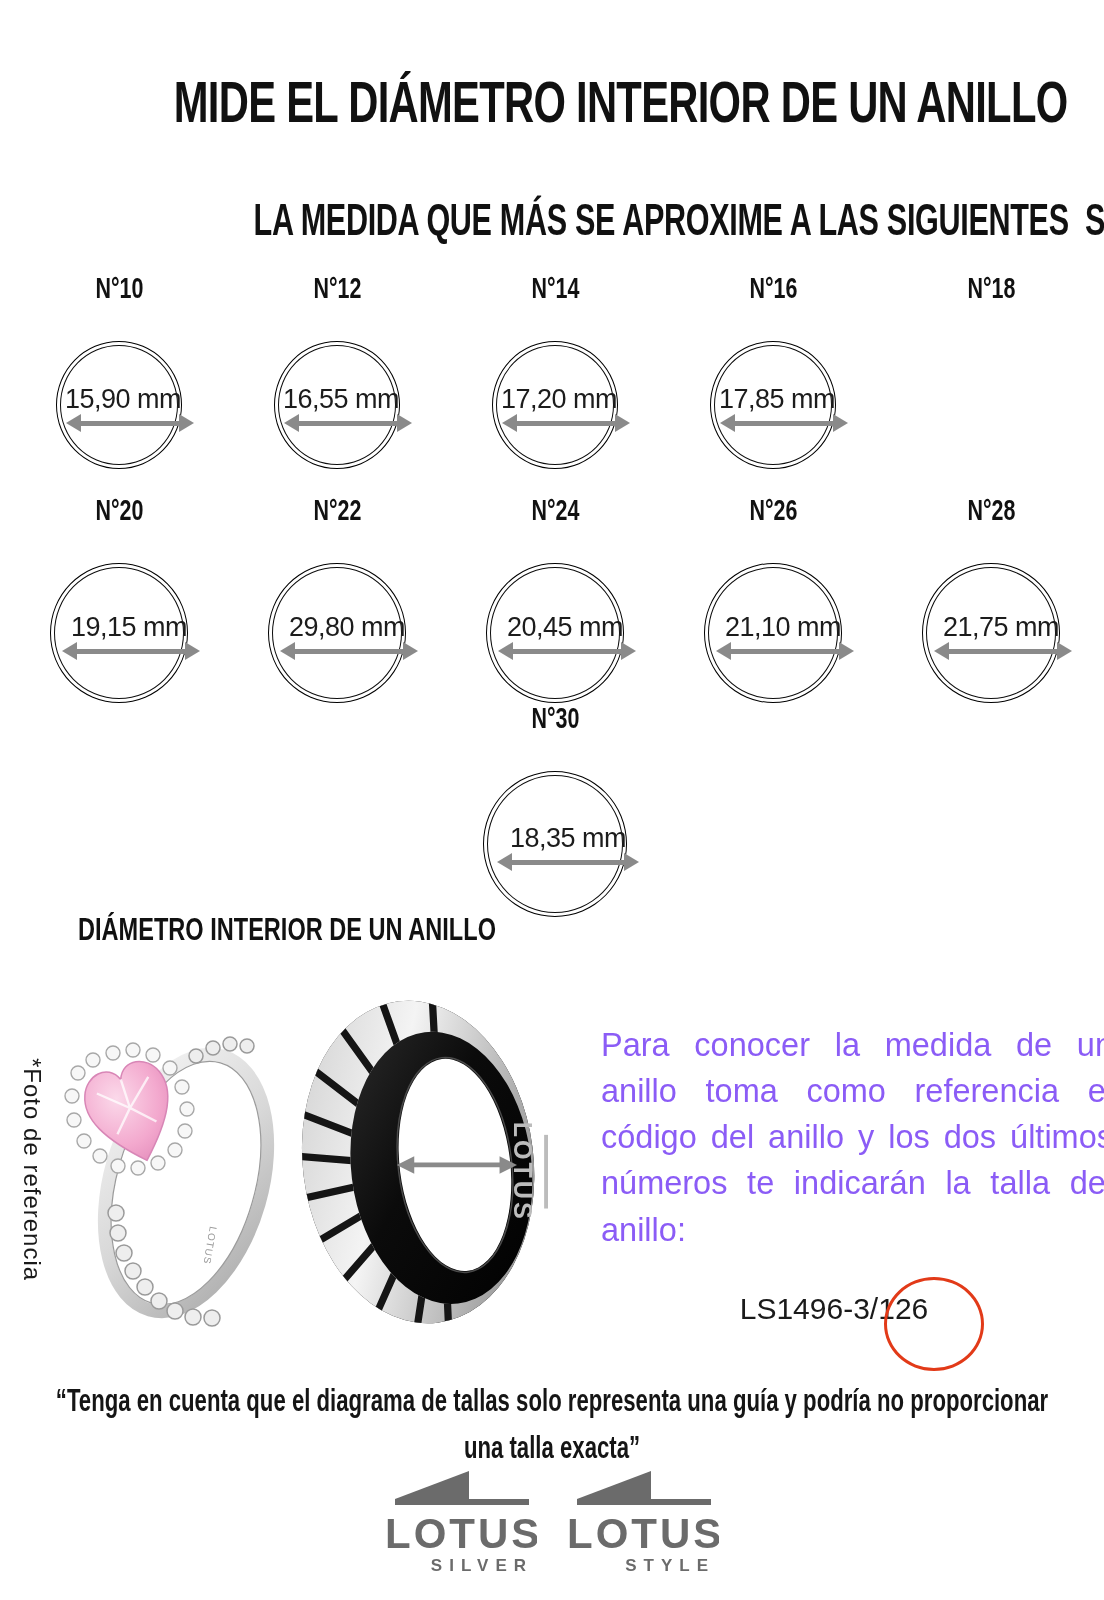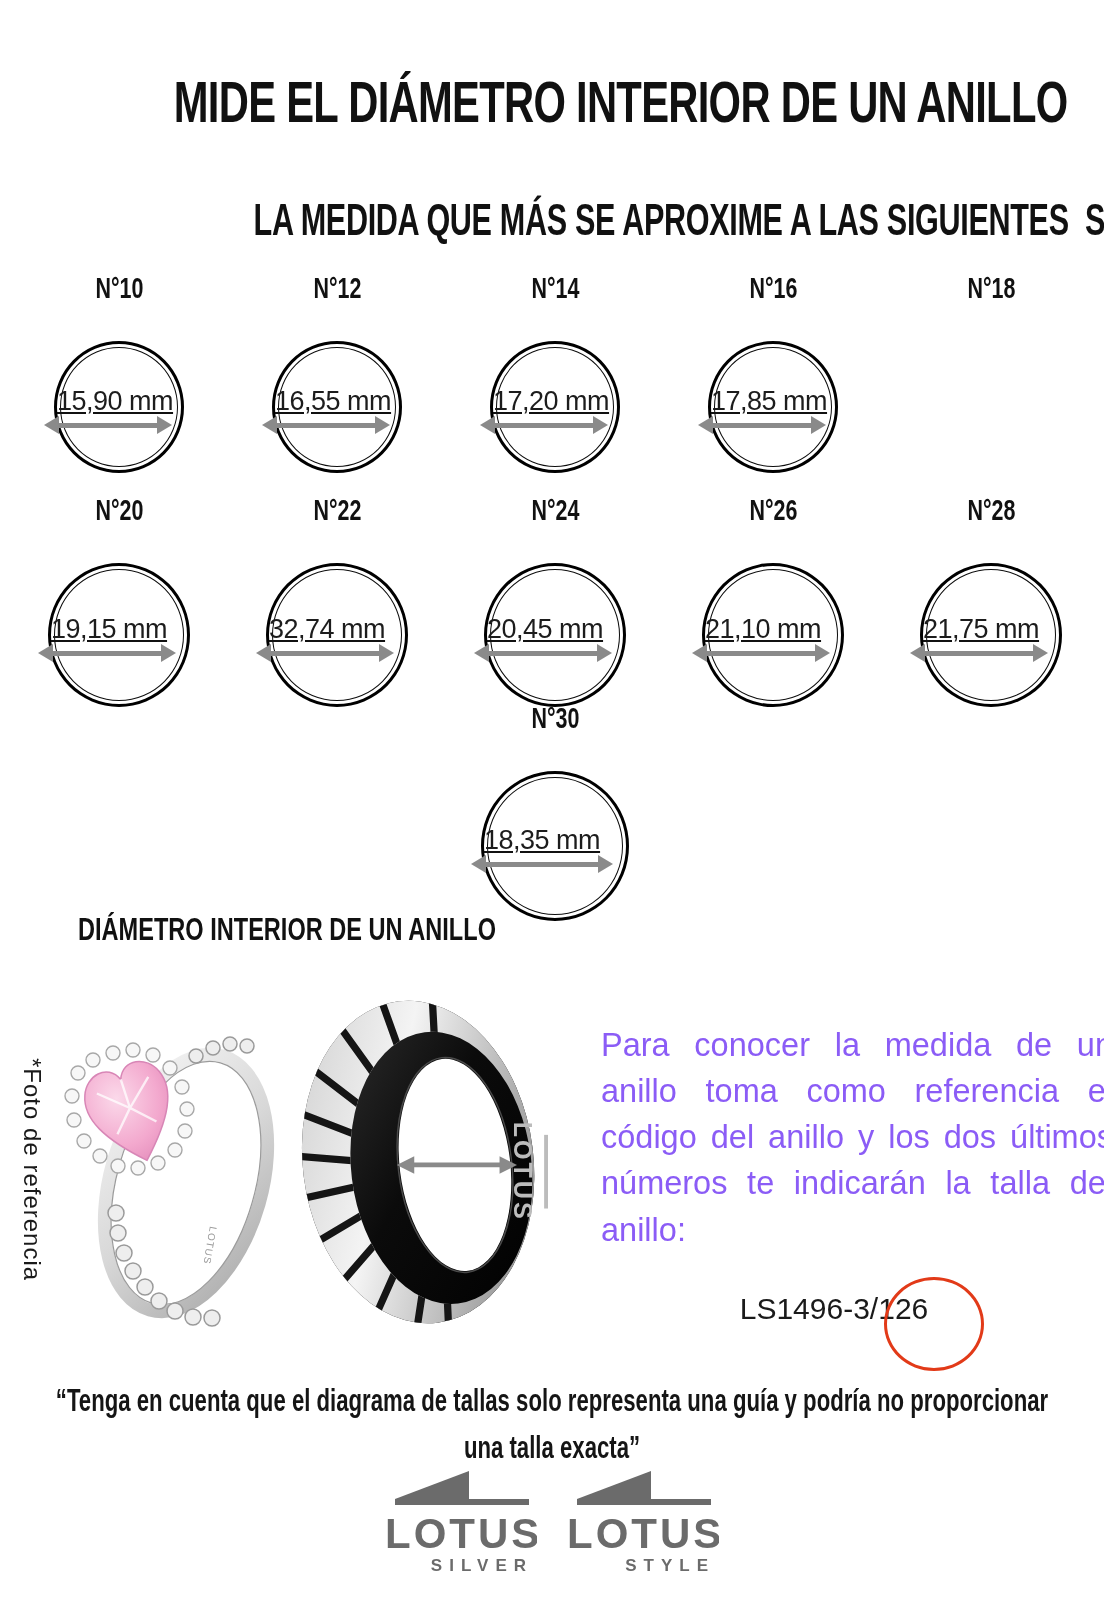--- a/index.html
+++ b/index.html
@@ -13,22 +13,22 @@
   .main-title{top:32px;}
   .main-title .cond{font-size:58px;letter-spacing:-1px;transform:scaleX(0.72);}
   .sub-title{top:158px;}
   .sub-title .cond{font-size:45px;letter-spacing:-0.5px;transform:scaleX(0.68);}
 
   .size-row{position:absolute;left:10px;width:1090px;display:grid;grid-template-columns:repeat(5,1fr);justify-items:center;}
   .row-a{top:272px;} .row-b{top:494px;} .row-c{top:702px;}
   .size-cell{display:flex;flex-direction:column;align-items:center;}
   .col3{grid-column:3;}
   .nlabel{font-weight:bold;font-size:29px;transform:scaleX(0.74);transform-origin:center;margin-bottom:36px;white-space:nowrap;}
-  .ringc{border:3px solid #000000;border-radius:50%;position:relative;background:#fff;
-        display:flex;flex-direction:column;align-items:flex-start;justify-content:center;text-decoration:underline;}
+  .ringc{border:1px solid #000000;border-radius:50%;position:relative;background:#fff;
+        display:flex;flex-direction:column;align-items:flex-end;justify-content:center;}
   .ringc::before{content:"";position:absolute;inset:3px;border:1.6px solid #0d0d0d;border-radius:50%;}
   .d1{width:124px;height:126px;} .d2{width:136px;height:138px;} .d3{width:142px;height:144px;}
   .mm{font-size:27px;color:#1c1c1c;white-space:nowrap;z-index:2;letter-spacing:-0.5px;}
   .dia-arrow{position:relative;height:5px;background:var(--arrow);width:82%;margin-top:6px;z-index:2;}
   .dia-arrow::before{content:"";position:absolute;left:-13px;top:-7px;width:0;height:0;
       border-top:9.5px solid transparent;border-bottom:9.5px solid transparent;border-right:15px solid var(--arrow);}
   .dia-arrow::after{content:"";position:absolute;right:-13px;top:-7px;width:0;height:0;
       border-top:9.5px solid transparent;border-bottom:9.5px solid transparent;border-left:15px solid var(--arrow);}
 
   .section-heading{position:absolute;left:78px;top:912px;font-weight:bold;font-size:31px;white-space:nowrap;
@@ -102,21 +102,21 @@
   <div class="size-cell">
     <div class="nlabel">N°20</div>
     <div class="ringc d2">
       <div class="mm">19,15 mm</div>
       <div class="dia-arrow"></div>
     </div>
   </div>
   <div class="size-cell">
     <div class="nlabel">N°22</div>
     <div class="ringc d2">
-      <div class="mm">32,74 mm</div>
+      <div class="mm">29,80 mm</div>
       <div class="dia-arrow"></div>
     </div>
   </div>
   <div class="size-cell">
     <div class="nlabel">N°24</div>
     <div class="ringc d2">
       <div class="mm">20,45 mm</div>
       <div class="dia-arrow"></div>
     </div>
   </div>

